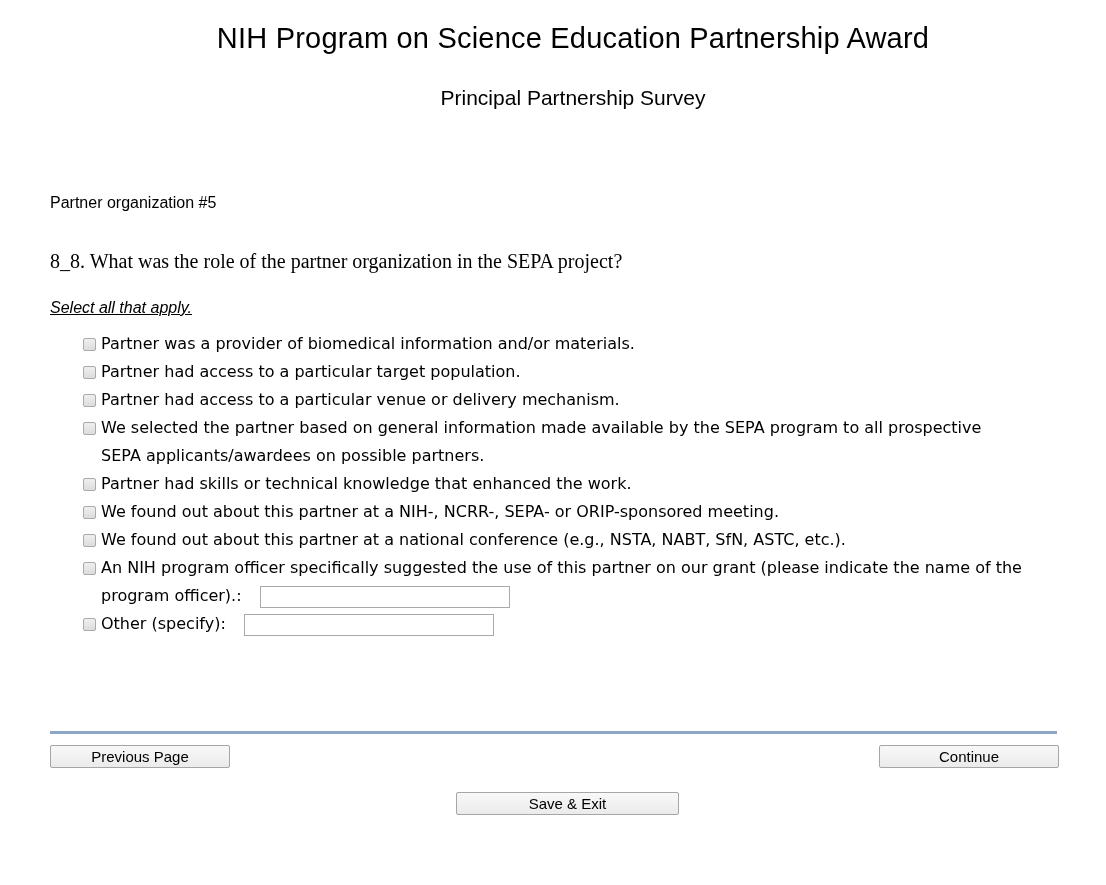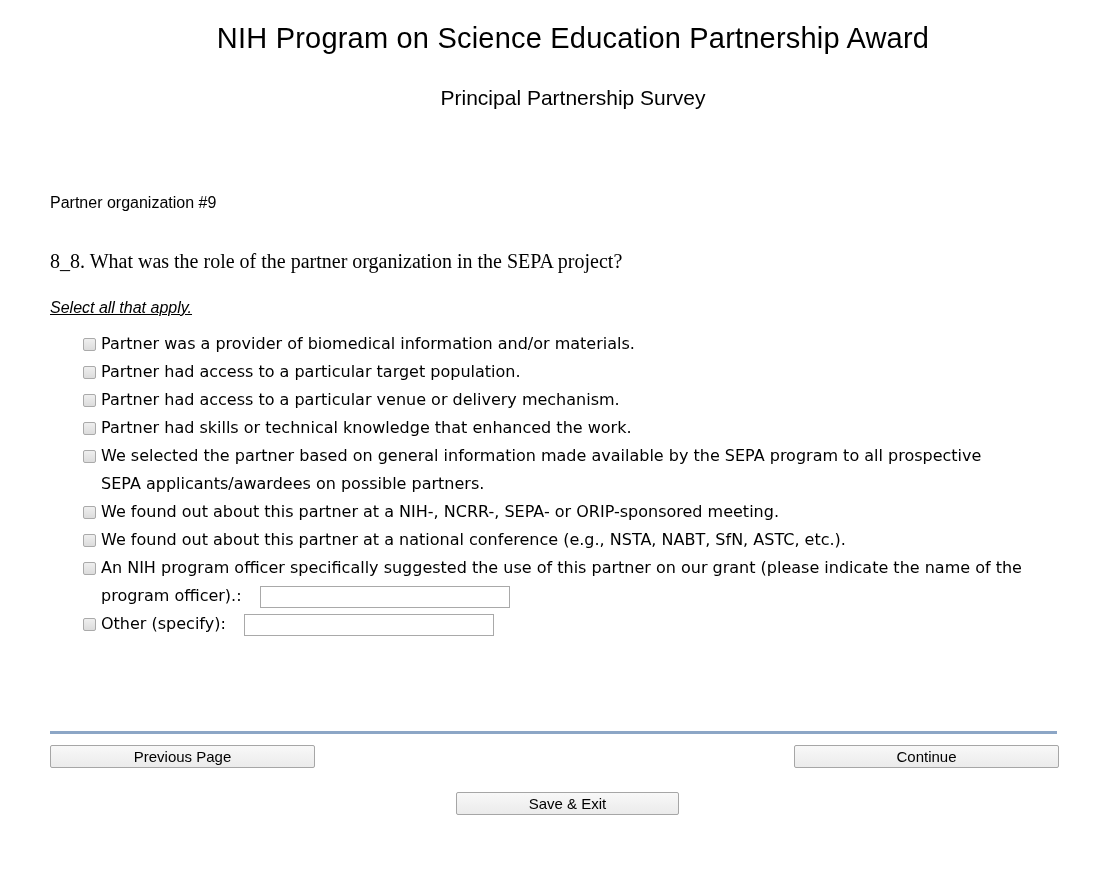--- a/index.html
+++ b/index.html
@@ -39,66 +39,66 @@
     border: 1px solid #a9a9a9; border-radius: 0;
     margin-left: 18px; padding: 1px 4px;
     vertical-align: middle;
     font-family: "DejaVu Sans", sans-serif; font-size: 14px;
     background: #ffffff;
   }
   .divider { height: 3px; background: var(--divider-color); margin: 93px 49px 0 50px; }
 
   .footer-row { display: flex; justify-content: space-between; margin: 11px 47px 0 50px; }
   .nav-btn {
-    width: 265px; height: 23px; padding: 0;
+    width: 180px; height: 23px; padding: 0;
     font-family: "Liberation Sans", sans-serif; font-size: 15px; color: #000000;
     background: linear-gradient(#f8f8f8, #ebebeb);
     border: 1px solid #a6a6a6; border-radius: 2px;
     cursor: pointer;
   }
   .save-row { text-align: center; margin: 24px 47px 0 50px; }
   .save-btn { width: 223px; margin-left: 26px; }
 </style>
 </head>
 <body>
 
 <div class="page">
   <header>
     <h1>NIH Program on Science Education Partnership Award</h1>
     <h2>Principal Partnership Survey</h2>
   </header>
 
   <main>
-    <div class="section-label">Partner organization #9</div>
+    <div class="section-label">Partner organization #5</div>
     <div class="question">8_8. What was the role of the partner organization in the SEPA project?</div>
     <div class="instruction">Select all that apply.</div>
     <div class="options" id="options">
   <label class="option-row">
     <input type="checkbox" class="cb" style="">
     <span class="option-text"><span class="label-text">Partner was a provider of biomedical information and/or materials.</span></span>
   </label>
 
   <label class="option-row">
     <input type="checkbox" class="cb" style="">
     <span class="option-text"><span class="label-text">Partner had access to a particular target population.</span></span>
   </label>
 
   <label class="option-row">
     <input type="checkbox" class="cb" style="">
     <span class="option-text"><span class="label-text">Partner had access to a particular venue or delivery mechanism.</span></span>
   </label>
 
   <label class="option-row">
     <input type="checkbox" class="cb" style="">
-    <span class="option-text"><span class="label-text">Partner had skills or technical knowledge that enhanced the work.</span></span>
+    <span class="option-text"><span class="label-text">We selected the partner based on general information made available by the SEPA program to all prospective SEPA applicants/awardees on possible partners.</span></span>
   </label>
 
   <label class="option-row">
     <input type="checkbox" class="cb" style="">
-    <span class="option-text"><span class="label-text">We selected the partner based on general information made available by the SEPA program to all prospective SEPA applicants/awardees on possible partners.</span></span>
+    <span class="option-text"><span class="label-text">Partner had skills or technical knowledge that enhanced the work.</span></span>
   </label>
 
   <label class="option-row">
     <input type="checkbox" class="cb" style="">
     <span class="option-text"><span class="label-text">We found out about this partner at a NIH-, NCRR-, SEPA- or ORIP-sponsored meeting.</span></span>
   </label>
 
   <label class="option-row">
     <input type="checkbox" class="cb" style="">
     <span class="option-text"><span class="label-text">We found out about this partner at a national conference (e.g., NSTA, NABT, SfN, ASTC, etc.).</span></span>

